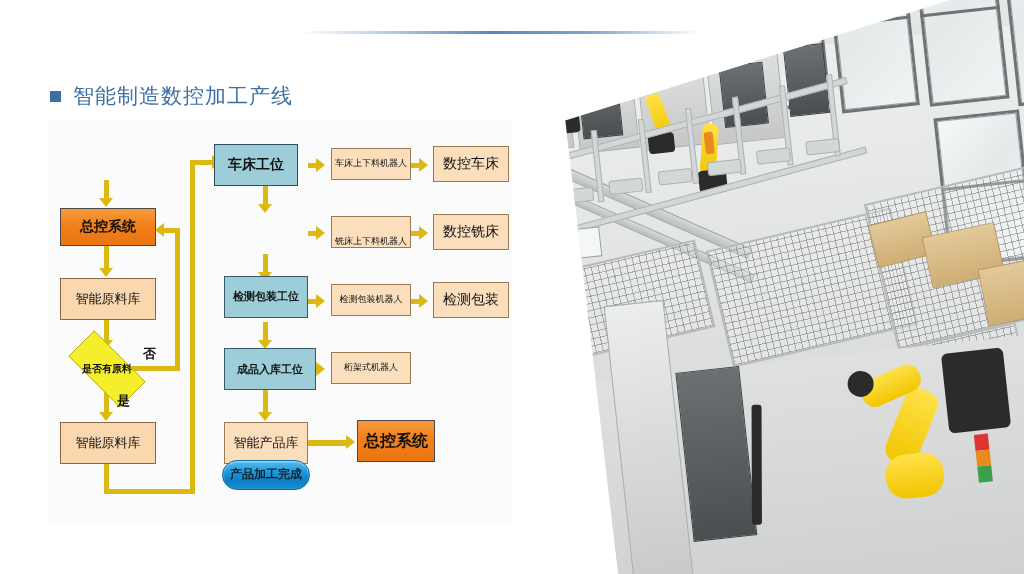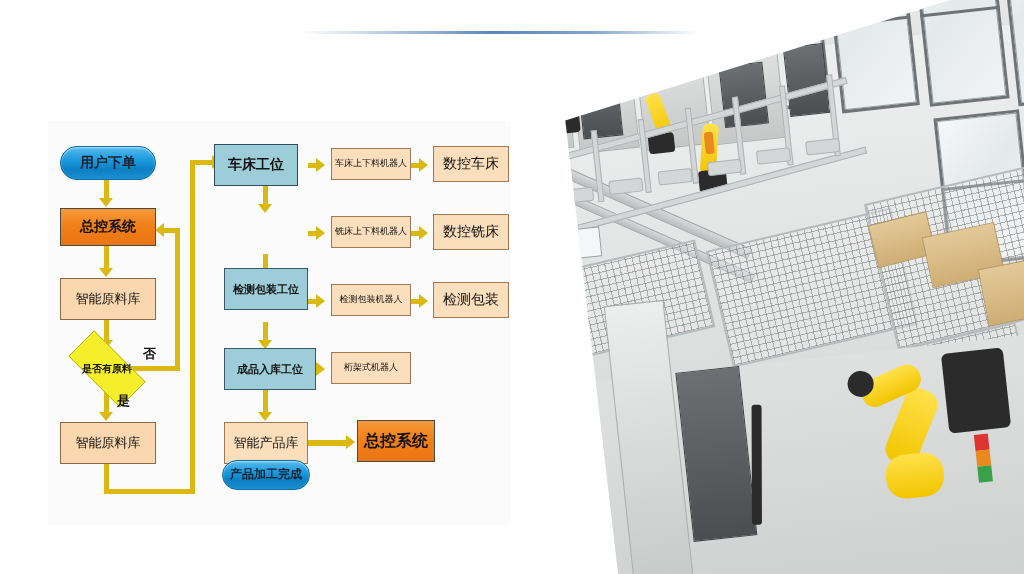--- a/index.html
+++ b/index.html
@@ -113,26 +113,27 @@
   .lamp-r{background:#d33;} .lamp-o{background:#e88a1e;} .lamp-g{background:#3aa04a;}
   .cable { background:#2b2b2b; border-radius:3px; }
 </style>
 </head>
 <body>
 
 <div id="slide">
 
   <div class="top-rule"></div>
 
+  <div class="title-row">
+    <span class="title-bullet"></span>
+    <span class="title-text">智能制造数控加工产线</span>
+  </div>
 
   <div class="panel"></div>
 
-  <div class="node n-term" style="left:60px; top:146px; width:96px; height:34px; font-size:14px;">
-    <span>用户下单</span>
-  </div>
   <div class="ln" style="left:104px; top:180px; width:5px; height:20px;"></div>
   <div class="ar-down" style="left:99px; top:198px;"></div>
 
   <div class="node n-orange" style="left:60px; top:208px; width:96px; height:38px; font-size:14px;">
     <span>总控系统</span>
   </div>
   <div class="ln" style="left:104px; top:246px; width:5px; height:24px;"></div>
   <div class="ar-down" style="left:99px; top:268px;"></div>
 
   <div class="node n-peach" style="left:60px; top:278px; width:96px; height:42px; font-size:13px;">
@@ -179,33 +180,33 @@
   <div class="ln" style="left:411px; top:163px; width:12px; height:5px;"></div>
   <div class="node n-peach-lt" style="left:433px; top:146px; width:76px; height:36px; font-size:14px;">
     <span>数控车床</span>
   </div>
 
   <div class="ln" style="left:263px; top:186px; width:5px; height:22px;"></div>
   <div class="ar-down" style="left:258px; top:204px;"></div>
 
   <div class="ar-right" style="left:316px; top:226px;"></div>
   <div class="ln" style="left:308px; top:231px; width:12px; height:5px;"></div>
-  <div class="node n-peach-lt" style="left:331px; top:216px; width:80px; height:32px; font-size:9px;">
+  <div class="node n-peach-lt" style="left:331px; top:216px; width:80px; height:32px; font-size:9px;align-items:flex-end;">
     <span>铣床上下料机器人</span>
   </div>
   <div class="ar-right" style="left:419px; top:226px;"></div>
   <div class="ln" style="left:411px; top:231px; width:12px; height:5px;"></div>
   <div class="node n-peach-lt" style="left:433px; top:214px; width:76px; height:36px; font-size:14px;">
     <span>数控铣床</span>
   </div>
 
   <div class="ln" style="left:263px; top:254px; width:5px; height:22px;"></div>
   <div class="ar-down" style="left:258px; top:272px;"></div>
 
-  <div class="node n-teal-lt" style="left:224px; top:268px; width:84px; height:42px; font-size:11px; font-weight:bold;">
+  <div class="node n-teal-lt" style="left:224px; top:276px; width:84px; height:42px; font-size:11px; font-weight:bold;font-family:Liberation Mono, monospace;">
     <span>检测包装工位</span>
   </div>
   <div class="ar-right" style="left:316px; top:294px;"></div>
   <div class="ln" style="left:308px; top:299px; width:12px; height:5px;"></div>
   <div class="node n-peach-lt" style="left:331px; top:284px; width:80px; height:32px; font-size:9px;">
     <span>检测包装机器人</span>
   </div>
   <div class="ar-right" style="left:419px; top:294px;"></div>
   <div class="ln" style="left:411px; top:299px; width:12px; height:5px;"></div>
   <div class="node n-peach-lt" style="left:433px; top:282px; width:76px; height:36px; font-size:14px;">

